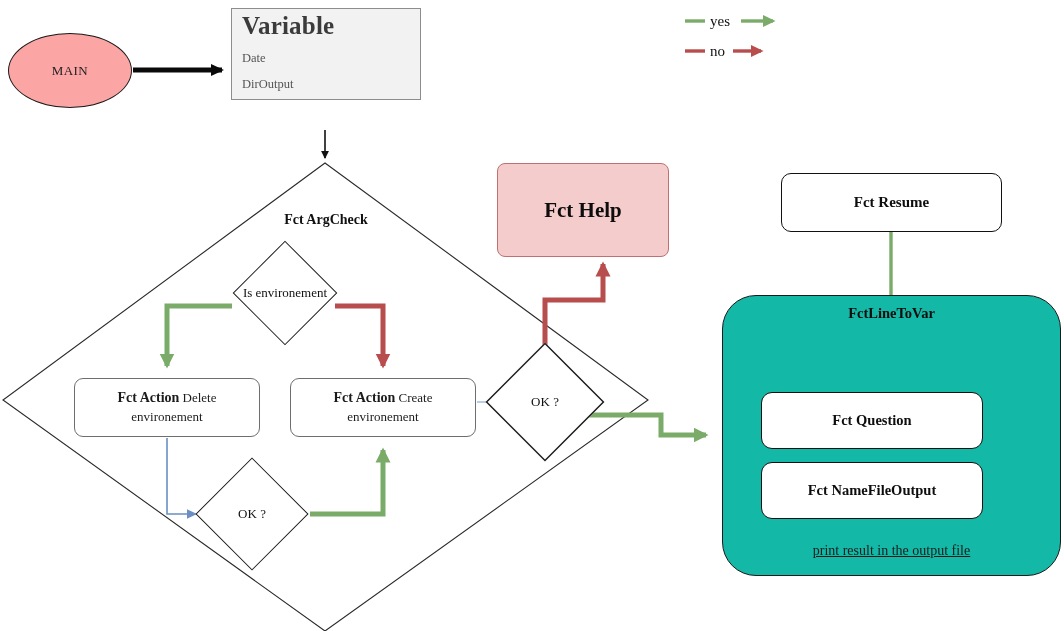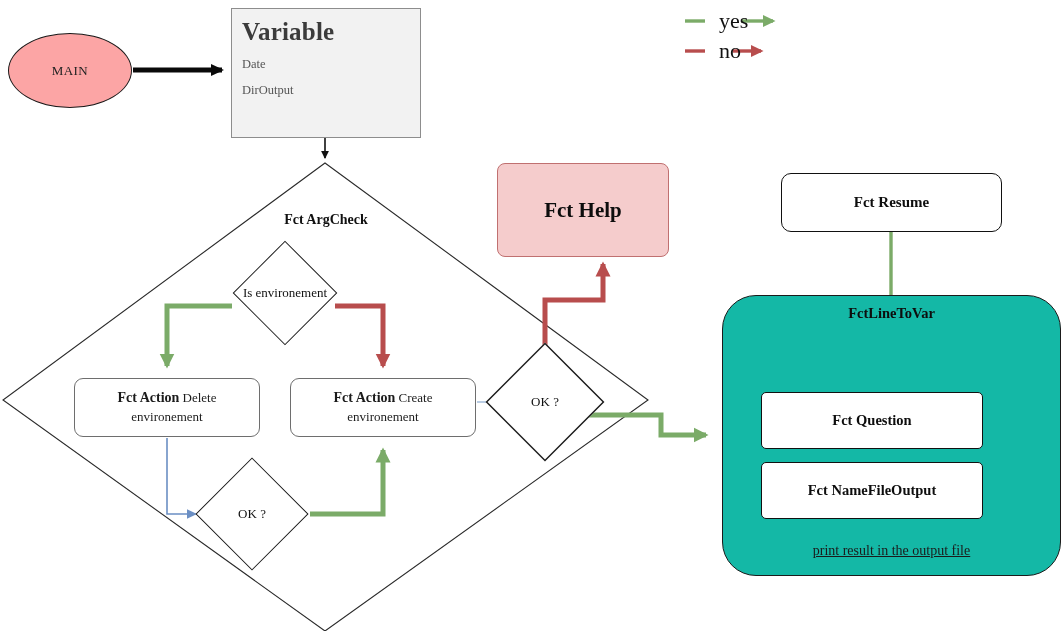--- a/index.html
+++ b/index.html
@@ -39,25 +39,25 @@
     border-radius: 50%;
     background: #fca5a5;
     font-size: 13px;
     color: #222;
     letter-spacing: .4px;
   }
 
   
   #variable-box {
     left: 231px; top: 8px;
-    width: 190px; height: 130px;
+    width: 190px; height: 92px;
     border: 1.2px solid #8d8d8d;
     background: #f2f2f2;
     display: block;
-    padding: 9px 0 0 10px;
+    padding: 3px 0 0 10px;
     text-align: left;
   }
   #variable-box .vtitle {
     font-size: 25px;
     font-weight: bold;
     color: #3b3b3b;
     letter-spacing: .2px;
     line-height: 1.12;
   }
   #variable-box .vrow {
@@ -73,22 +73,22 @@
     width: 180px; height: 62px;
   }
   .legend-row {
     position: relative;
     height: 30px;
     display: flex;
     align-items: center;
   }
   .legend-label {
     position: absolute;
-    left: 36px;
-    font-size: 22px;
+    left: 27px;
+    font-size: 15px;
     color: #111;
     line-height: 1;
   }
 
   
   #argcheck-label {
     left: 246px; top: 210px;
     width: 160px; height: 20px;
     font-size: 14px;
     font-weight: bold;
@@ -191,21 +191,21 @@
     font-size: 14px;
     color: #1b1b1b;
     text-decoration: underline;
   }
   .inner-box {
     position: absolute;
     left: 38px;
     width: 222px;
     height: 57px;
     border: 1.3px solid #111;
-    border-radius: 5px;
+    border-radius: 11px;
     background: #ffffff;
     display: flex;
     align-items: center;
     justify-content: center;
     font-size: 14.5px;
     font-weight: bold;
     color: #0d0d0d;
     box-sizing: border-box;
   }
   #inner-question { top: 96px; }

